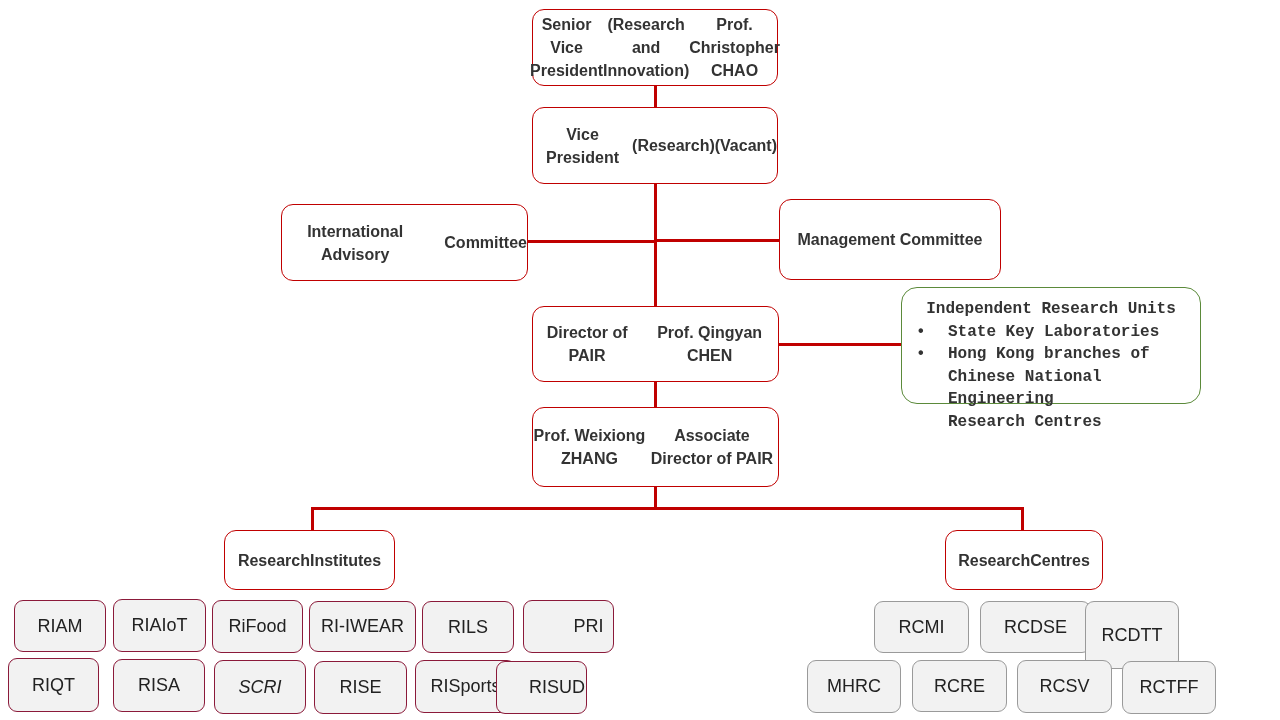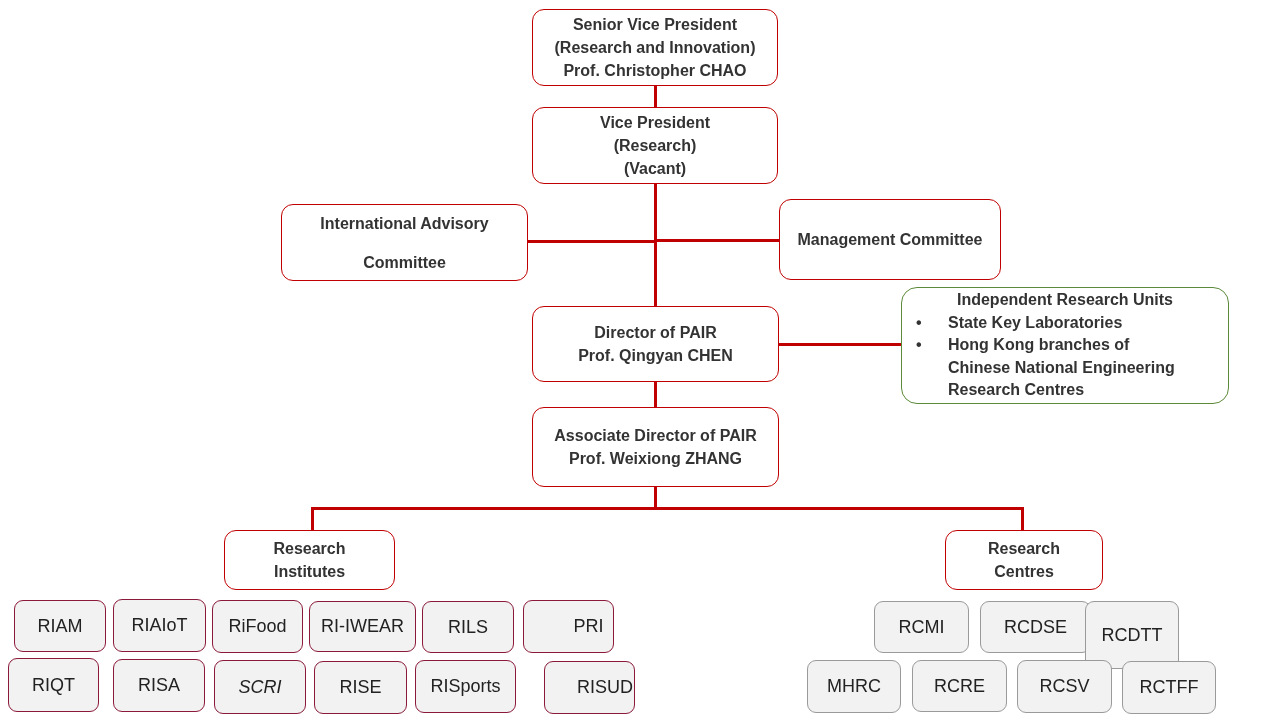--- a/index.html
+++ b/index.html
@@ -1,20 +1,20 @@
 <!DOCTYPE html>
 <html><head>
 <meta charset="utf-8">
 <style>
   html, body { margin: 0; padding: 0; }
   body { width: 1280px; height: 720px; background: #ffffff; position: relative; overflow: hidden;
          font-family: "Liberation Sans", sans-serif; color: #333333; }
   .line { position: absolute; background: #c00000; }
   .node { position: absolute; box-sizing: border-box; border: 1px solid #c00000; border-radius: 12px;
-          background: #ffffff; display: flex; flex-direction: column; align-items: center; justify-content: center;
+          background: #ffffff; display: flex; flex-direction: row; align-items: center; justify-content: center;
           text-align: center; font-weight: bold; font-size: 16px; line-height: 23px; color: #333333; }
   .unit { position: absolute; box-sizing: border-box; border: 1.5px solid #8b1a3a; border-radius: 9px;
           background: #f2f2f2; display: flex; align-items: center; justify-content: center;
           font-size: 18px; color: #222222; }
   .centre { border-color: #9a9a9a; }
   .iru { position: absolute; box-sizing: border-box; border: 1px solid #5b8a3a; border-radius: 16px;
          background: #fff; font-weight: bold; font-size: 16px; line-height: 22.5px; color: #333333; }
   .iru .title { text-align: center; padding-left: 0; }
   .iru ul { list-style: none; margin: 0; padding: 0; }
   .iru li { position: relative; padding-left: 46px; }
@@ -54,25 +54,25 @@
 <div class="node" style="left:779px;top:199px;width:222px;height:81px;">
   <span>Management Committee</span>
 </div>
 
 <div class="node" style="left:532px;top:306px;width:247px;height:76px;">
   <span>Director of PAIR</span>
   <span>Prof. Qingyan CHEN</span>
 </div>
 
 <div class="node" style="left:532px;top:407px;width:247px;height:80px;">
+  <span>Prof. Weixiong ZHANG</span>
   <span>Associate Director of PAIR</span>
-  <span>Prof. Weixiong ZHANG</span>
 </div>
 
-<div class="iru" style="left:901px;top:287px;width:328px;height:117px;padding-top:1px;">
+<div class="iru" style="left:901px;top:287px;width:300px;height:117px;padding-top:10px;font-family:Liberation Mono, monospace;">
   <div class="title">Independent Research Units</div>
   <ul>
     <li>
       <span class="bullet">•</span>
       <span>State Key Laboratories</span>
     </li>
     <li>
       <span class="bullet">•</span>
       <span>Hong Kong branches of</span><br>
       <span>Chinese National Engineering</span><br>
@@ -95,21 +95,21 @@
 <div class="unit" style="left:113px;top:599px;width:93px;height:53px;">RIAIoT</div>
 <div class="unit" style="left:212px;top:600px;width:91px;height:53px;">RiFood</div>
 <div class="unit" style="left:309px;top:601px;width:107px;height:51px;">RI-IWEAR</div>
 <div class="unit" style="left:422px;top:601px;width:92px;height:52px;">RILS</div>
 <div class="unit" style="left:523px;top:600px;width:91px;height:53px;padding-left:40px;">PRI</div>
 <div class="unit" style="left:8px;top:658px;width:91px;height:54px;">RIQT</div>
 <div class="unit" style="left:113px;top:659px;width:92px;height:53px;">RISA</div>
 <div class="unit" style="left:214px;top:660px;width:92px;height:54px;font-style:italic;">SCRI</div>
 <div class="unit" style="left:314px;top:661px;width:93px;height:53px;">RISE</div>
 <div class="unit" style="left:415px;top:660px;width:101px;height:53px;">RISports</div>
-<div class="unit" style="left:544px;top:661px;width:91px;height:53px;padding-left:31px;">RISUD</div>
+<div class="unit" style="left:496px;top:661px;width:91px;height:53px;padding-left:31px;">RISUD</div>
 
 <div class="unit centre" style="left:874px;top:601px;width:95px;height:52px;">RCMI</div>
 <div class="unit centre" style="left:980px;top:601px;width:111px;height:52px;">RCDSE</div>
 <div class="unit centre" style="left:1085px;top:601px;width:94px;height:68px;">RCDTT</div>
 <div class="unit centre" style="left:807px;top:660px;width:94px;height:53px;">MHRC</div>
 <div class="unit centre" style="left:912px;top:660px;width:95px;height:52px;">RCRE</div>
 <div class="unit centre" style="left:1017px;top:660px;width:95px;height:53px;">RCSV</div>
 <div class="unit centre" style="left:1122px;top:661px;width:94px;height:53px;">RCTFF</div>
 
 </body></html>

